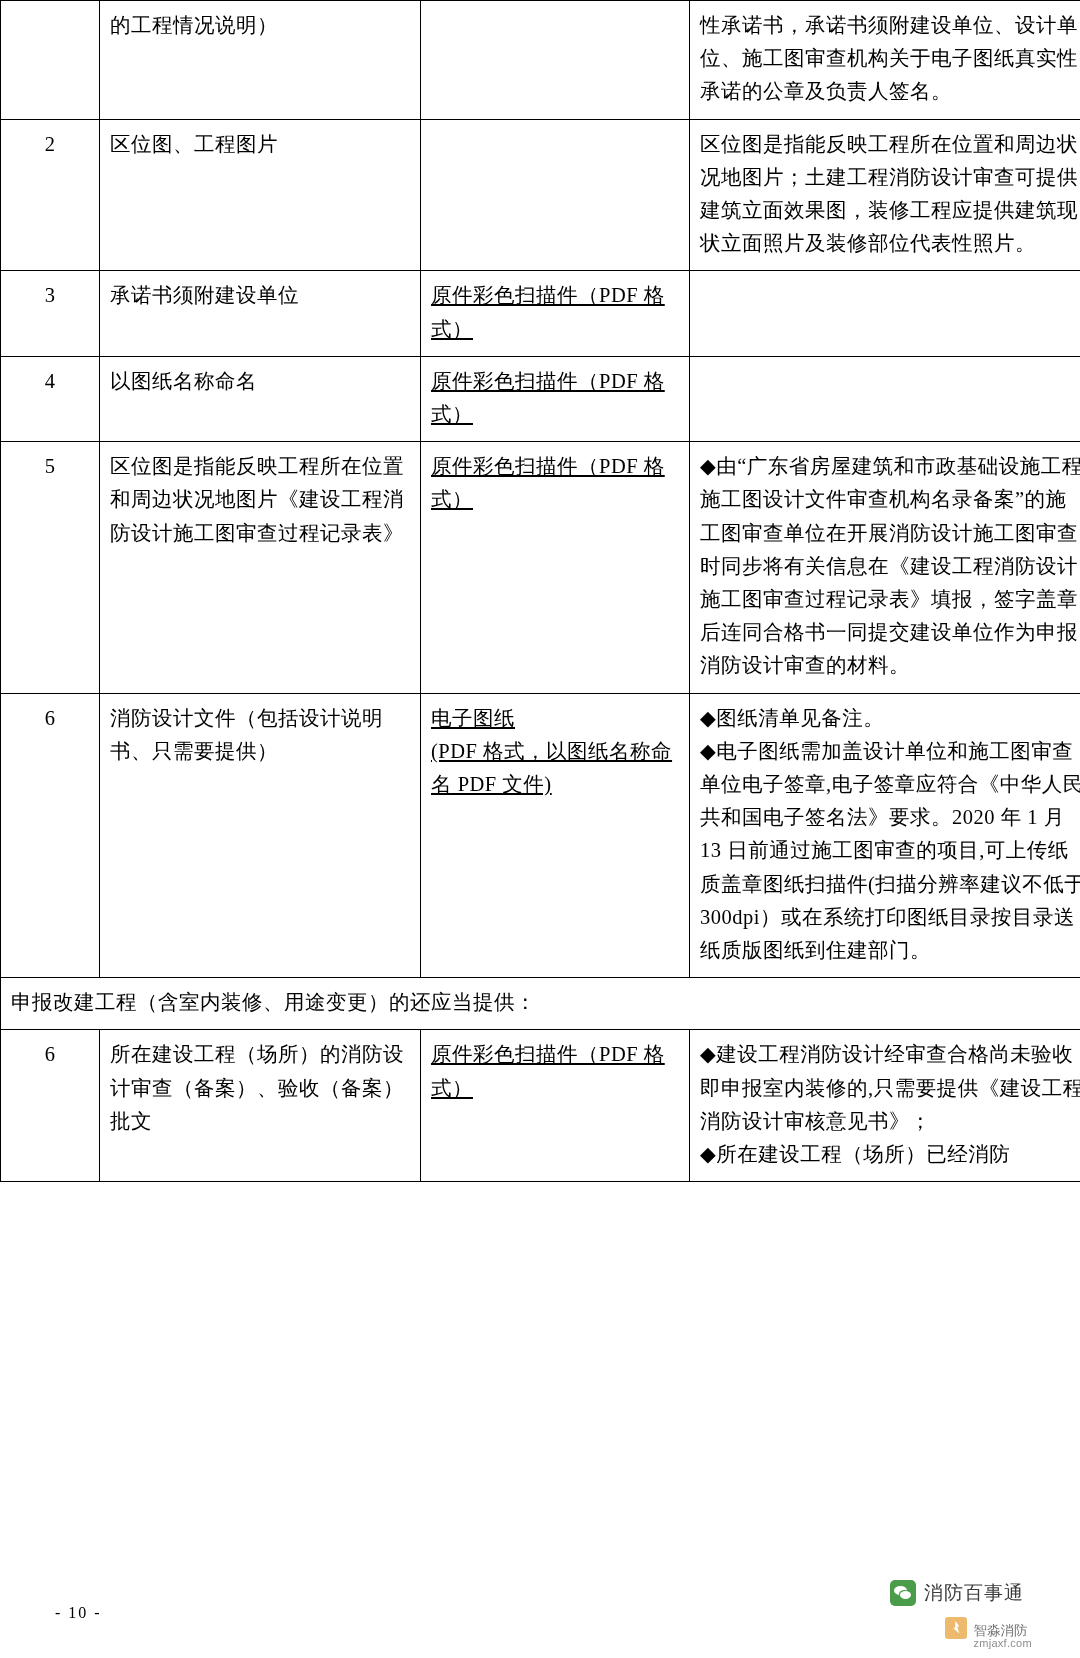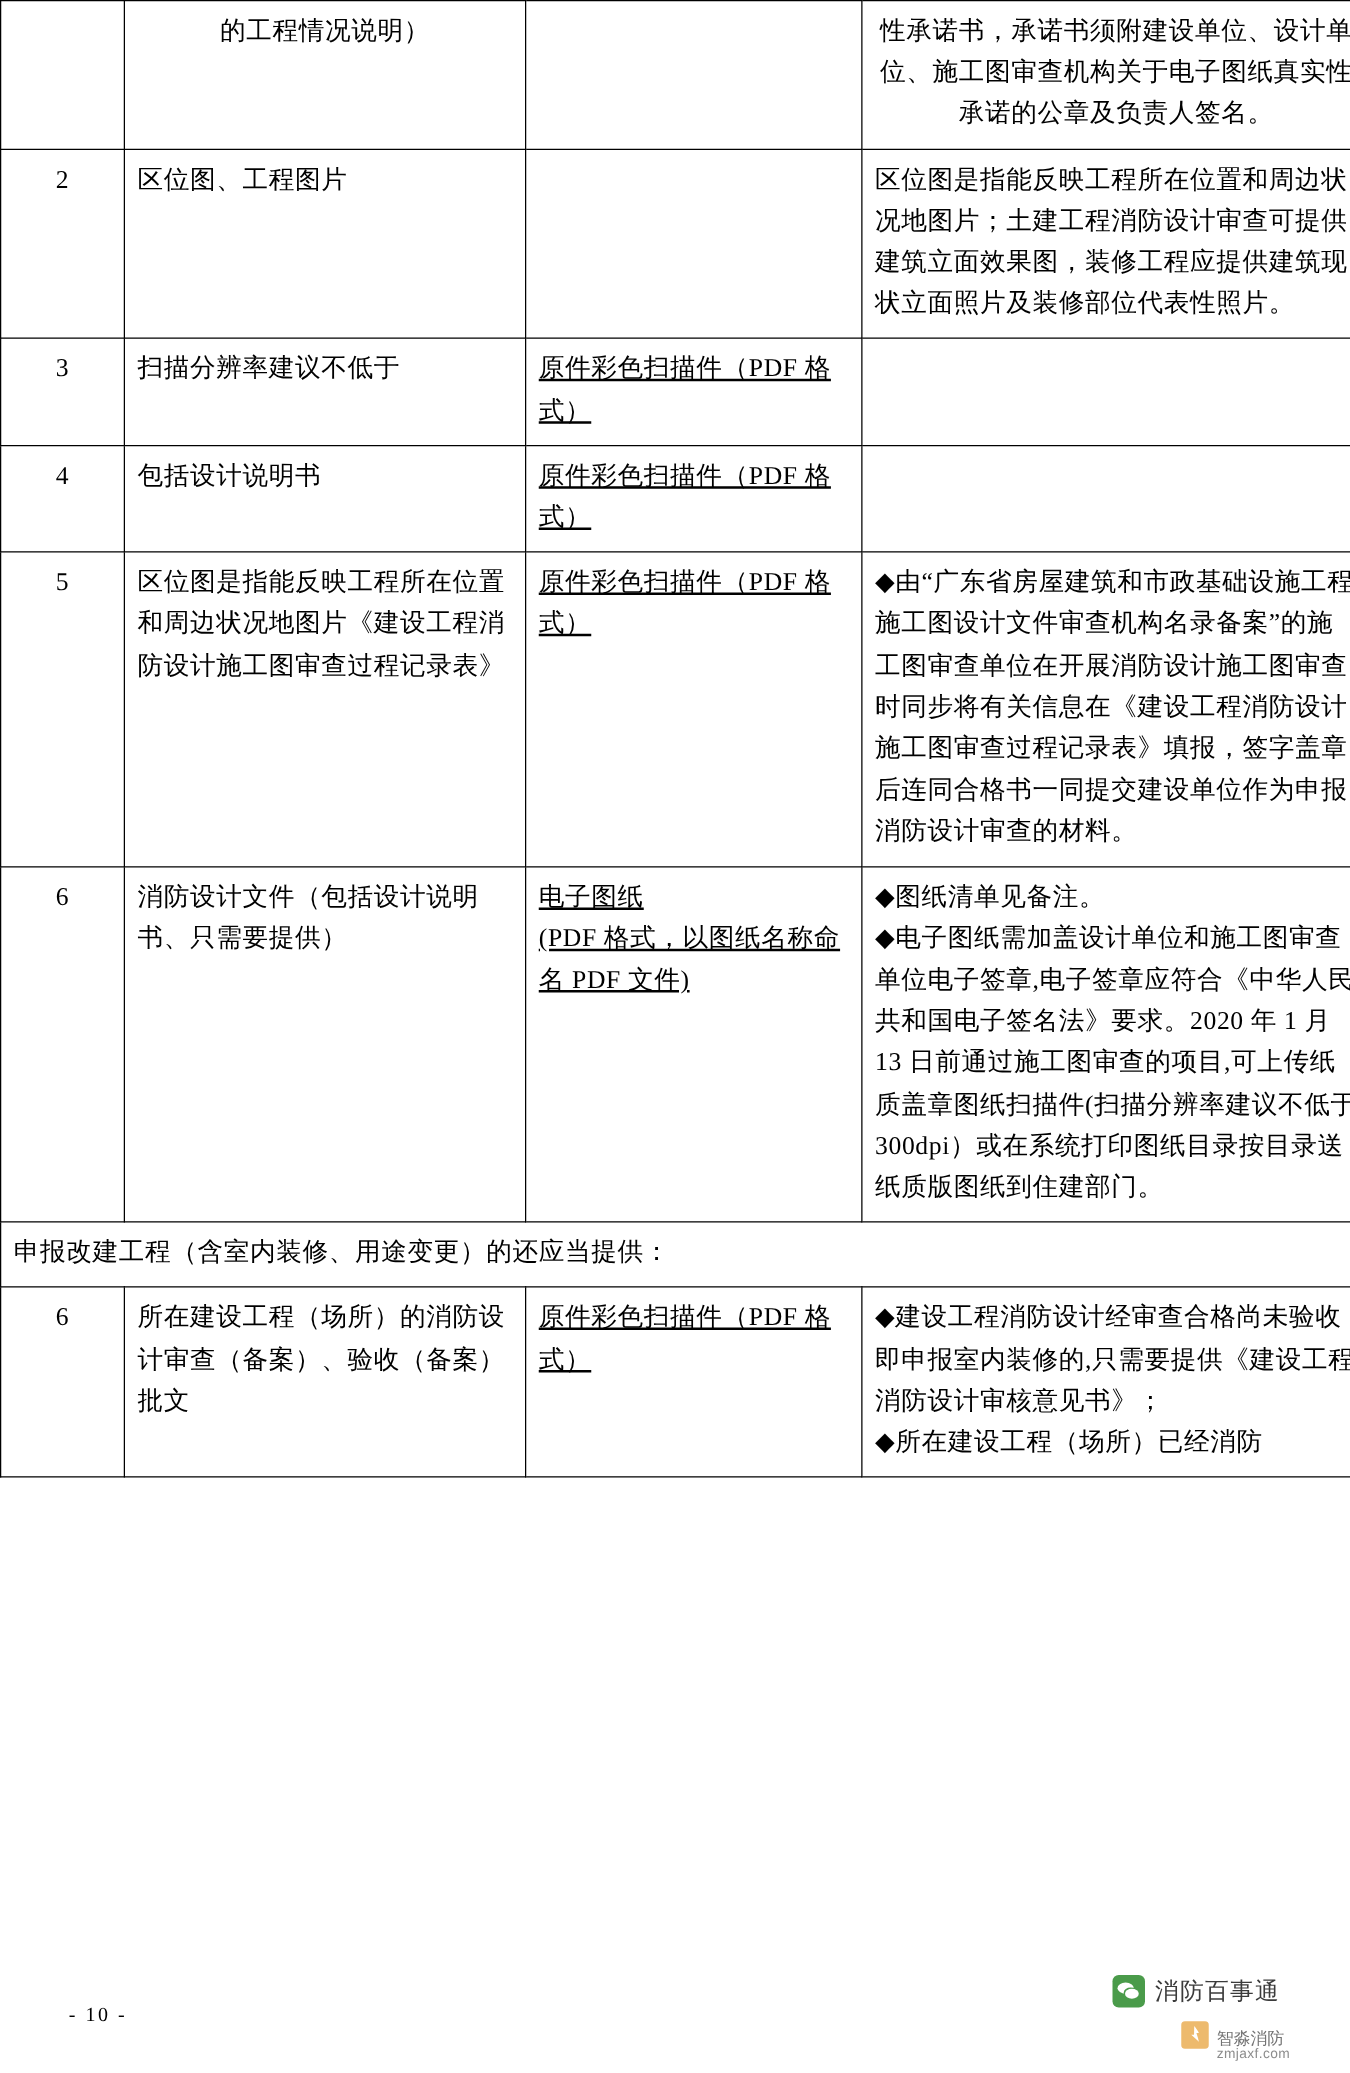--- a/index.html
+++ b/index.html
@@ -51,21 +51,20 @@
   }
   td.col-note {
     width: 386px;
   }
   td.full-row {
     width: auto;
   }
   
   .doc-table tr:first-child td {
     border-top: 1.5px solid #000;
-    text-align: center;
   }
   .page-number {
     position: absolute;
     left: 55px;
     bottom: 36px;
     font-size: 16px;
     letter-spacing: 2px;
     font-family: "Liberation Serif", serif;
   }
   .wechat-badge {
@@ -173,27 +172,27 @@
         <td class="col-note nowrap-cell">性承诺书，承诺书须附建设单位、设计单位、施工图审查机构关于电子图纸真实性承诺的公章及负责人签名。</td>
       </tr>
       <tr>
         <td class="col-num">2</td>
         <td class="col-name">区位图、工程图片</td>
         <td class="col-form"></td>
         <td class="col-note nowrap-cell">区位图是指能反映工程所在位置和周边状况地图片；土建工程消防设计审查可提供建筑立面效果图，装修工程应提供建筑现状立面照片及装修部位代表性照片。</td>
       </tr>
       <tr>
         <td class="col-num">3</td>
-        <td class="col-name">扫描分辨率建议不低于</td>
+        <td class="col-name">承诺书须附建设单位</td>
         <td class="col-form nowrap-cell">原件彩色扫描件（PDF 格式）</td>
         <td class="col-note nowrap-cell"></td>
       </tr>
       <tr>
         <td class="col-num">4</td>
-        <td class="col-name">包括设计说明书</td>
+        <td class="col-name">以图纸名称命名</td>
         <td class="col-form nowrap-cell">原件彩色扫描件（PDF 格式）</td>
         <td class="col-note nowrap-cell"></td>
       </tr>
       <tr>
         <td class="col-num">5</td>
         <td class="col-name">区位图是指能反映工程所在位置和周边状况地图片《建设工程消防设计施工图审查过程记录表》</td>
         <td class="col-form nowrap-cell">原件彩色扫描件（PDF 格式）</td>
         <td class="col-note nowrap-cell">◆由“广东省房屋建筑和市政基础设施工程施工图设计文件审查机构名录备案”的施工图审查单位在开展消防设计施工图审查时同步将有关信息在《建设工程消防设计施工图审查过程记录表》填报，签字盖章后连同合格书一同提交建设单位作为申报消防设计审查的材料。</td>
       </tr>
       <tr>

